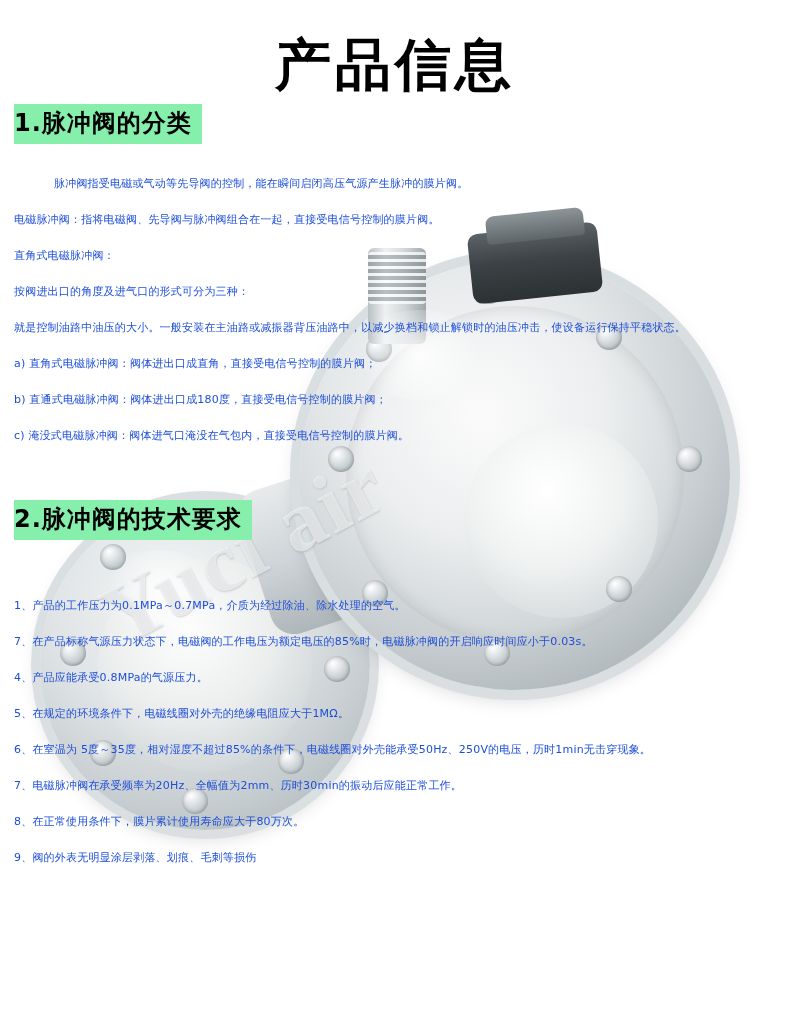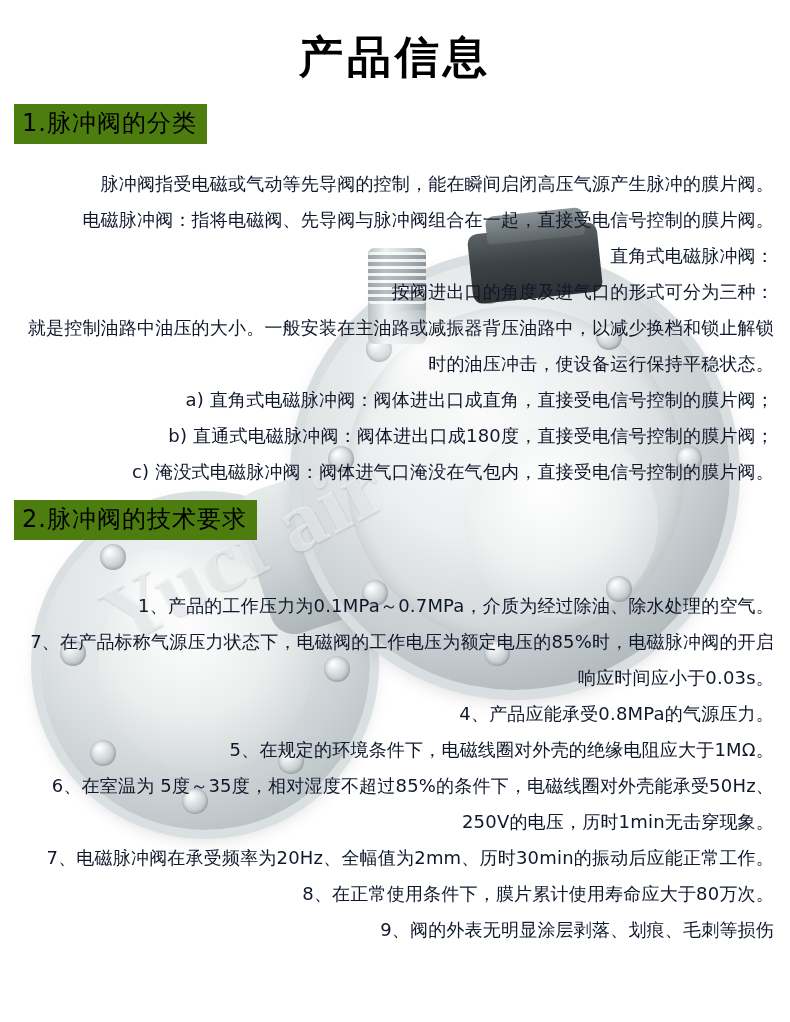--- a/index.html
+++ b/index.html
@@ -160,50 +160,49 @@
   #doc {
     position: absolute;
     left: 0; top: 0;
     width: 790px;
     height: 1022px;
     z-index: 2;
   }
 
   .page-title {
     text-align: center;
-    font-size: 44px;
+    font-size: 56px;
     font-weight: bold;
     letter-spacing: 4px;
     margin: 28px 0 0 0;
     font-family: "DejaVu Sans", "Liberation Sans", sans-serif;
     color: #000;
   }
 
   .section-heading {
     display: inline-block;
-    background: #4d7c0f;
+    background: #86efac;
     font-size: 24px;
-    font-weight: normal;
-    padding: 3px 10px 5px 8px;
+    font-weight: bold;
+    padding: 3px 10px 5px 0;
     margin: 0;
     letter-spacing: 1px;
     color: #000;
   }
   .heading-wrap-1 { position: absolute; left: 14px; top: 104px; }
   .heading-wrap-2 { position: absolute; left: 14px; top: 500px; }
 
   .para {
     position: absolute;
     left: 14px;
     width: 760px;
-    font-size: 18px;
+    font-size: 11px;
     line-height: 36px;
-    color: #0f172a;
+    color: #1d4ed8;
     letter-spacing: 0.2px;
-    text-align: right;
   }
   .indent { text-indent: 40px; }
 
   .block-1 { top: 166px; }
   .block-2 { top: 556px; margin-top: 32px; }
 
   .para p { margin: 0; }
 </style>
 </head>
 <body>

